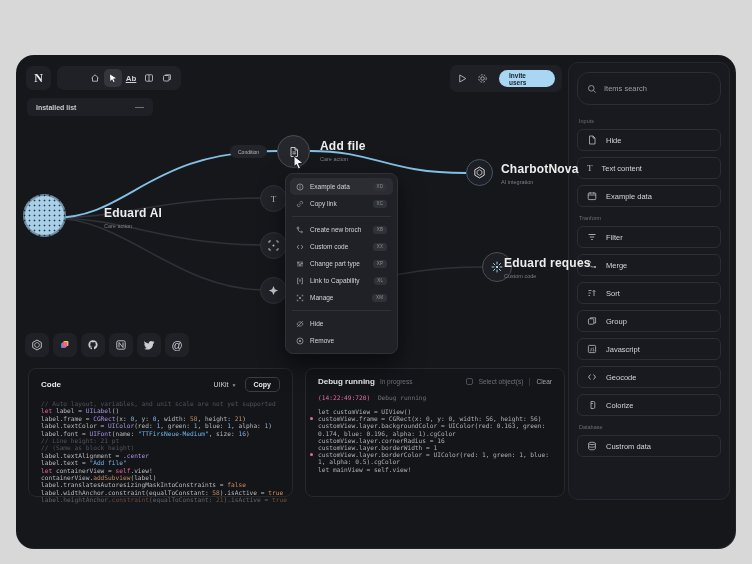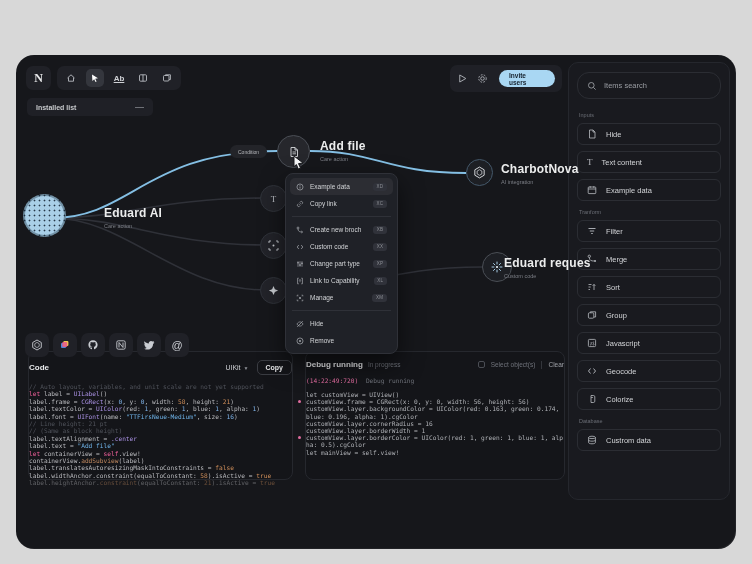--- a/index.html
+++ b/index.html
@@ -6,38 +6,38 @@
   html,body { width:752px; height:564px; overflow:hidden; background:#d8d8d8;
     font-family:"Liberation Sans", sans-serif; }
   .app { position:absolute; left:16px; top:55px; width:720px; height:494px;
     background:#16171b; border-radius:18px;
     box-shadow: inset -1px -1px 0 rgba(255,255,255,.05); }
   
   .n-logo { position:absolute; left:10px; top:11px; width:25px; height:24px; border-radius:7px;
     background:#202127; color:#e8e9ea; font-family:"Liberation Serif",serif; font-weight:bold;
     font-size:12px; display:flex; align-items:center; justify-content:center; }
   .toolbar { position:absolute; left:41px; top:11px; width:124px; height:24px; border-radius:7px;
-    background:#202127; display:flex; align-items:center; justify-content:space-between; padding:0 5px; }
+    background:#202127; display:flex; align-items:center; justify-content:flex-end; padding:0 5px; }
   .tb-btn { width:18px; height:18px; border-radius:5px; display:flex; align-items:center;
     justify-content:center; color:#b9bcc2; font-size:10px; }
   .tb-btn.sel { background:#34363d; color:#fff; }
   .tb-ab { font-size:8px; font-weight:bold; text-decoration:underline; color:#cfd1d5; }
   .installed { position:absolute; left:11px; top:43px; width:126px; height:18px; border-radius:5px;
     background:#1f2026; display:flex; align-items:center; padding:0 9px; }
   .installed .lbl { font-size:7px; font-weight:bold; color:#c7c9cc; flex:1; }
   .installed .minus { color:#9a9da3; font-size:9px; }
   .actions { position:absolute; left:434px; top:10px; width:112px; height:27px; border-radius:7px;
     background:#1f2026; display:flex; align-items:center; padding:0 7px; gap:9px; }
   .act-icon { color:#a7aab0; display:flex; }
   .invite { height:17px; border-radius:9px; background:#a9d7f3; color:#15212c; font-size:6.5px;
     font-weight:bold; display:flex; align-items:center; padding:0 10px; margin-left:2px; }
   
   .sidebar { position:absolute; left:552px; top:7px; width:162px; height:438px; background:#191a1f;
     border:1px solid #25272d; border-radius:10px; padding:9px 8px; }
-  .search { height:27px; border:1px solid #2b2d33; border-radius:12px; display:flex; align-items:center;
+  .search { height:33px; border:1px solid #2b2d33; border-radius:12px; display:flex; align-items:center;
     padding:0 9px; gap:7px; margin-bottom:13px; }
   .search .ph { font-size:7.5px; color:#9a9da3; }
   .sec-label { font-size:5.5px; color:#6a6d75; margin:8px 0 5px 2px; }
   .sb-item { height:22px; border:1px solid #2b2d33; border-radius:6px; display:flex; align-items:center;
     padding:0 9px; gap:9px; margin-bottom:6px; color:#b9bcc2; }
   .sb-item .lbl { font-size:7.5px; color:#d2d4d7; }
   .icon { display:inline-flex; align-items:center; justify-content:center; }
   .t-glyph { font-family:"Liberation Serif",serif; font-size:9px; color:#b9bcc2; }
   
   svg.wires { position:absolute; left:0; top:0; width:720px; height:494px; z-index:1; }
@@ -69,22 +69,22 @@
   .menu-row .mi { width:8px; color:#a7aab0; font-size:6.5px; display:flex; justify-content:center; }
   .menu-row .ml { font-size:6.5px; flex:1; }
   .menu-row .kbd { font-size:4.5px; color:#8d9096; background:#30323a; border-radius:3px;
     padding:1.5px 3.5px; letter-spacing:.4px; }
   .menu-div { height:1px; background:#2f3138; margin:4px 2px; }
   
   .social { position:absolute; left:9px; top:278px; display:flex; gap:4px; z-index:2; }
   .soc-btn { width:24px; height:24px; border-radius:7px; background:#202127; display:flex;
     align-items:center; justify-content:center; color:#c9ccd1; font-size:11px; }
   
-  .panel { position:absolute; top:296px; height:129px; background:#141519; border:1px solid #26282e;
-    border-radius:8px; padding:8px 0; }
+  .panel { position:absolute; top:313px; height:129px; background:#141519; border:1px solid #26282e;
+    border-radius:8px; padding:8px 12px; }
   .code-panel { left:12px; width:265px; }
   .debug-panel { left:289px; width:260px; }
   .panel-head { display:flex; align-items:center; }
   .panel-title { font-size:8px; font-weight:bold; color:#e6e7e9; }
   .uikit { margin-left:auto; font-size:7px; color:#cfd1d5; display:flex; align-items:center; gap:3px; }
   .chev { font-size:5px; color:#8d9096; }
   .copy-btn { margin-left:8px; border:1px solid #3a3c42; border-radius:5px; padding:3px 8px;
     font-size:7px; font-weight:bold; color:#e6e7e9; }
   .code-body { margin-top:8px; font-family:"DejaVu Sans Mono",monospace; font-size:6.2px;
     line-height:7.4px; white-space:nowrap; }

